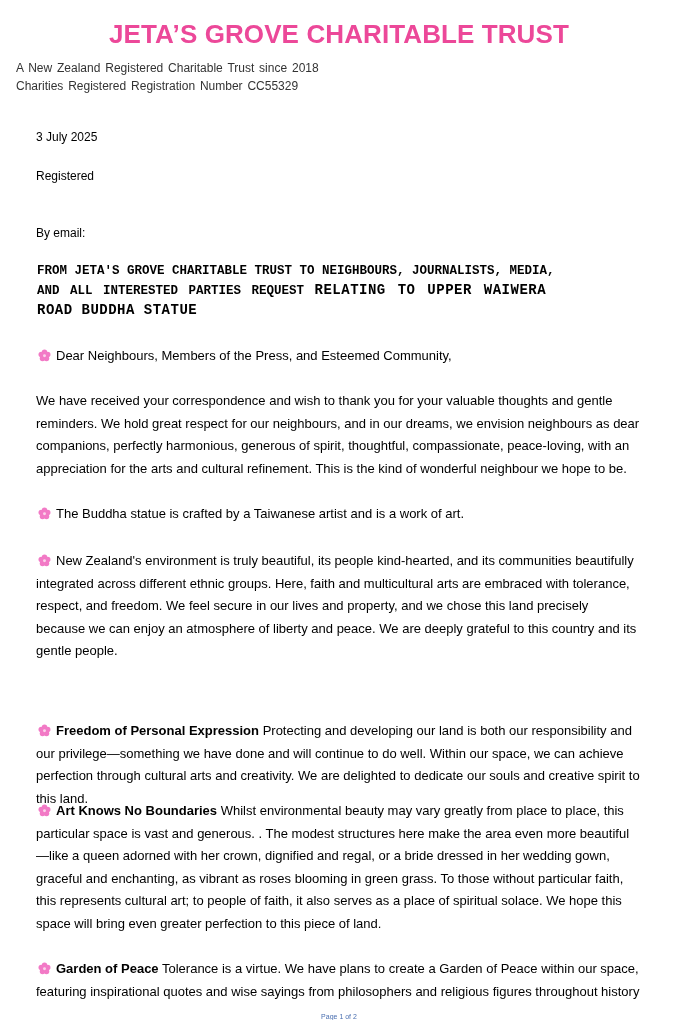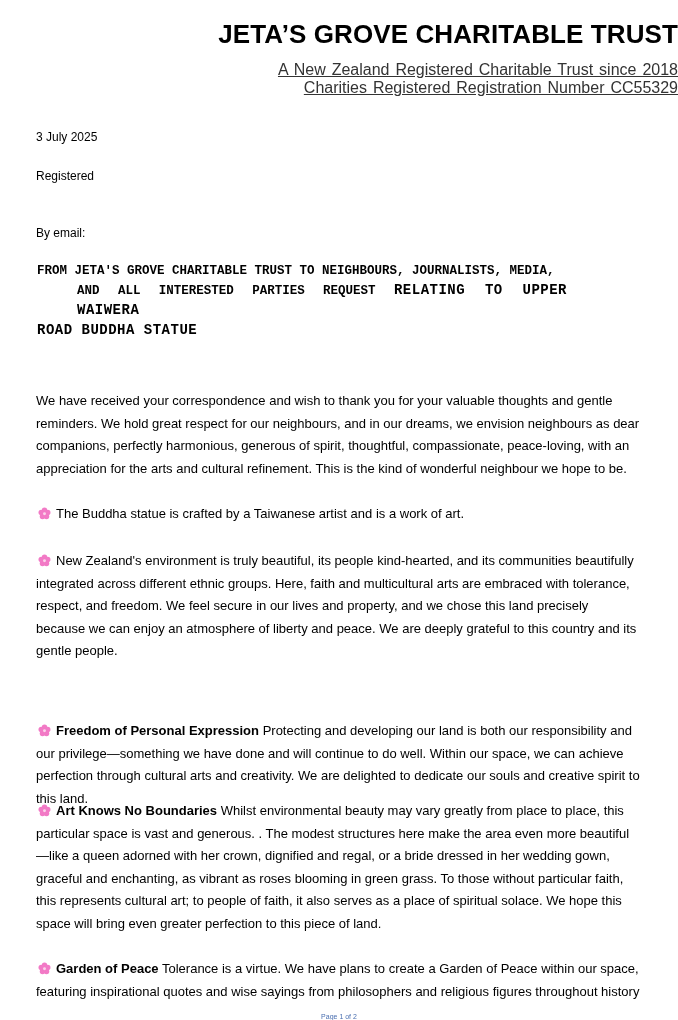--- a/index.html
+++ b/index.html
@@ -18,34 +18,33 @@
     .page {
       position: absolute;
       left: 0; top: 0;
       width: 678px;
       height: 1020px;
     }
     .org-title {
       position: absolute;
       left: 0; right: 0;
       top: 19px;
-      text-align: right;
+      text-align: center;
       font-weight: bold;
       font-size: 26px;
       letter-spacing: 0.1px;
-      color: #000000;
+      color: #ec4899;
     }
     .org-sub {
       position: absolute;
       left: 0; right: 0;
-      text-align: right;
-      font-size: 16px;
+      text-align: left;
+      font-size: 12px;
       color: #333;
       word-spacing: 1.5px;
-      text-decoration: underline;
     }
     .org-sub.l1 { top: 61px; left: 16px; }
     .org-sub.l2 { top: 79px; left: 16px; }
 
     .line {
       position: absolute;
       left: 36px;
       font-size: 12px;
       white-space: nowrap;
     }
@@ -59,21 +58,21 @@
       left: 37px;
       top: 262px;
       width: 530px;
       font-weight: bold;
       font-size: 12.5px;
       line-height: 19px;
       text-align: justify;
       font-family: Liberation Mono, monospace;
     }
     .subject .big { font-size: 14px; letter-spacing: 0.5px; }
-    .subject .l2 { word-spacing: 3px; margin-left: 40px; }
+    .subject .l2 { word-spacing: 3px; }
 
     .para {
       position: absolute;
       left: 36px;
       width: 604px;
       font-size: 13px;
       line-height: 22.5px;
     }
     .flower {
       display: inline-block;
@@ -115,20 +114,32 @@
   <div class="line date">3 July 2025</div>
   <div class="line recip1">Registered</div>
   <div class="line byemail">By email:</div>
 
   <div class="subject">
     <div>FROM JETA'S GROVE CHARITABLE TRUST TO NEIGHBOURS, JOURNALISTS, MEDIA,</div>
     <div class="l2"><span>AND ALL INTERESTED PARTIES REQUEST </span><span class="big">RELATING TO UPPER WAIWERA</span></div>
     <div class="big">ROAD BUDDHA STATUE</div>
   </div>
 
+  <div class="para p-greet">
+    <span class="flower"><svg viewBox="0 0 20 20">
+          <g fill="#f27ac6">
+            <circle cx="10" cy="5" r="4.2"></circle>
+            <circle cx="15" cy="8.6" r="4.2"></circle>
+            <circle cx="13.1" cy="14.6" r="4.2"></circle>
+            <circle cx="6.9" cy="14.6" r="4.2"></circle>
+            <circle cx="5" cy="8.6" r="4.2"></circle>
+          </g>
+          <circle cx="10" cy="10.3" r="2.2" fill="#fbd3ea"></circle>
+        </svg></span><span>Dear Neighbours, Members of the Press, and Esteemed Community,</span>
+  </div>
 
   <div class="para p1">We have received your correspondence and wish to thank you for your valuable thoughts and gentle reminders. We hold great respect for our neighbours, and in our dreams, we envision neighbours as dear companions, perfectly harmonious, generous of spirit, thoughtful, compassionate, peace-loving, with an appreciation for the arts and cultural refinement. This is the kind of wonderful neighbour we hope to be.</div>
 
   <div class="para p2">
     <span class="flower"><svg viewBox="0 0 20 20">
           <g fill="#f27ac6">
             <circle cx="10" cy="5" r="4.2"></circle>
             <circle cx="15" cy="8.6" r="4.2"></circle>
             <circle cx="13.1" cy="14.6" r="4.2"></circle>
             <circle cx="6.9" cy="14.6" r="4.2"></circle>

